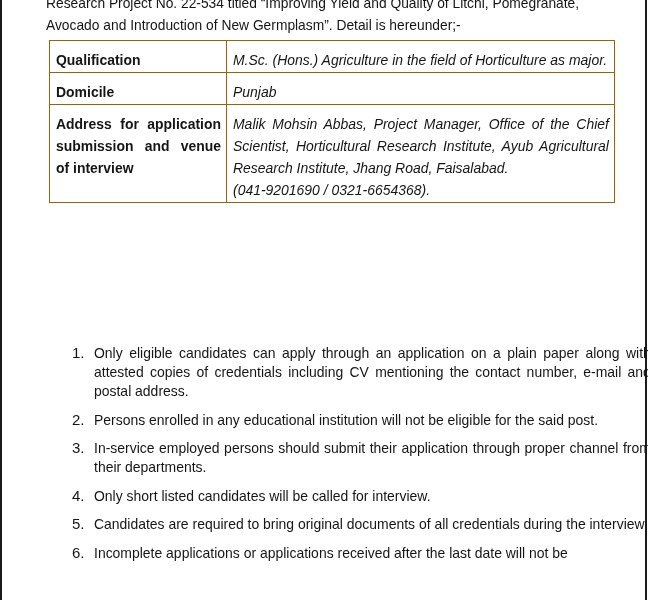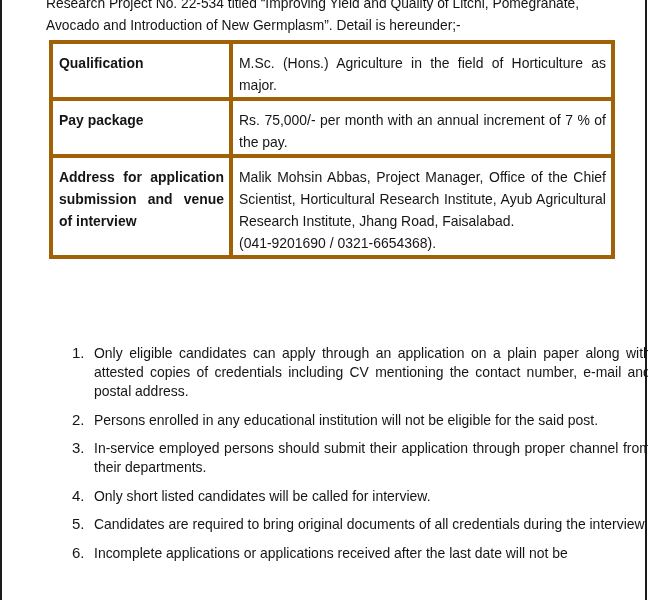--- a/index.html
+++ b/index.html
@@ -35,34 +35,35 @@
     .intro p { margin: 0; }
     table.details {
       position: absolute;
       left: 49px;
       top: 40px;
       width: 566px;
       border-collapse: collapse;
       font-size: 15px;
     }
     table.details td {
-      border: 4px solid #a16207;
+      border: 1px solid #a16207;
       vertical-align: top;
       padding: 8px 5px 1px 6px;
       line-height: 22px;
     }
     table.details td.label {
       width: 165px;
       font-weight: bold;
       text-align: justify;
       text-align-last: left;
     }
     table.details td.value {
       text-align: justify;
       text-align-last: left;
+      font-style: italic;
     }
     .cell-inner {
       display: block;
       transform: scaleX(0.93);
       transform-origin: left top;
       width: 107.5%;
     }
     ol.notes {
       position: absolute;
       left: 48px;
@@ -109,24 +110,24 @@
     <tr>
       <td class="label">
           <span class="cell-inner">Qualification</span>
         </td>
       <td class="value">
           <span class="cell-inner">M.Sc. (Hons.) Agriculture in the field of Horticulture as major.</span>
         </td>
     </tr>
     <tr>
       <td class="label">
-          <span class="cell-inner">Pay package</span>
+          <span class="cell-inner">Domicile</span>
         </td>
       <td class="value">
-          <span class="cell-inner">Rs. 75,000/- per month with an annual increment of 7 % of the pay.</span>
+          <span class="cell-inner">Punjab</span>
         </td>
     </tr>
     <tr>
       <td class="label">
           <span class="cell-inner">Address for application submission and venue of interview</span>
         </td>
       <td class="value">
         <span class="cell-inner">Malik Mohsin Abbas, Project Manager, Office of the Chief Scientist, Horticultural Research Institute, Ayub Agricultural Research Institute, Jhang Road, Faisalabad.</span>
         <span class="cell-inner">(041-9201690 / 0321-6654368).</span>
       </td>

